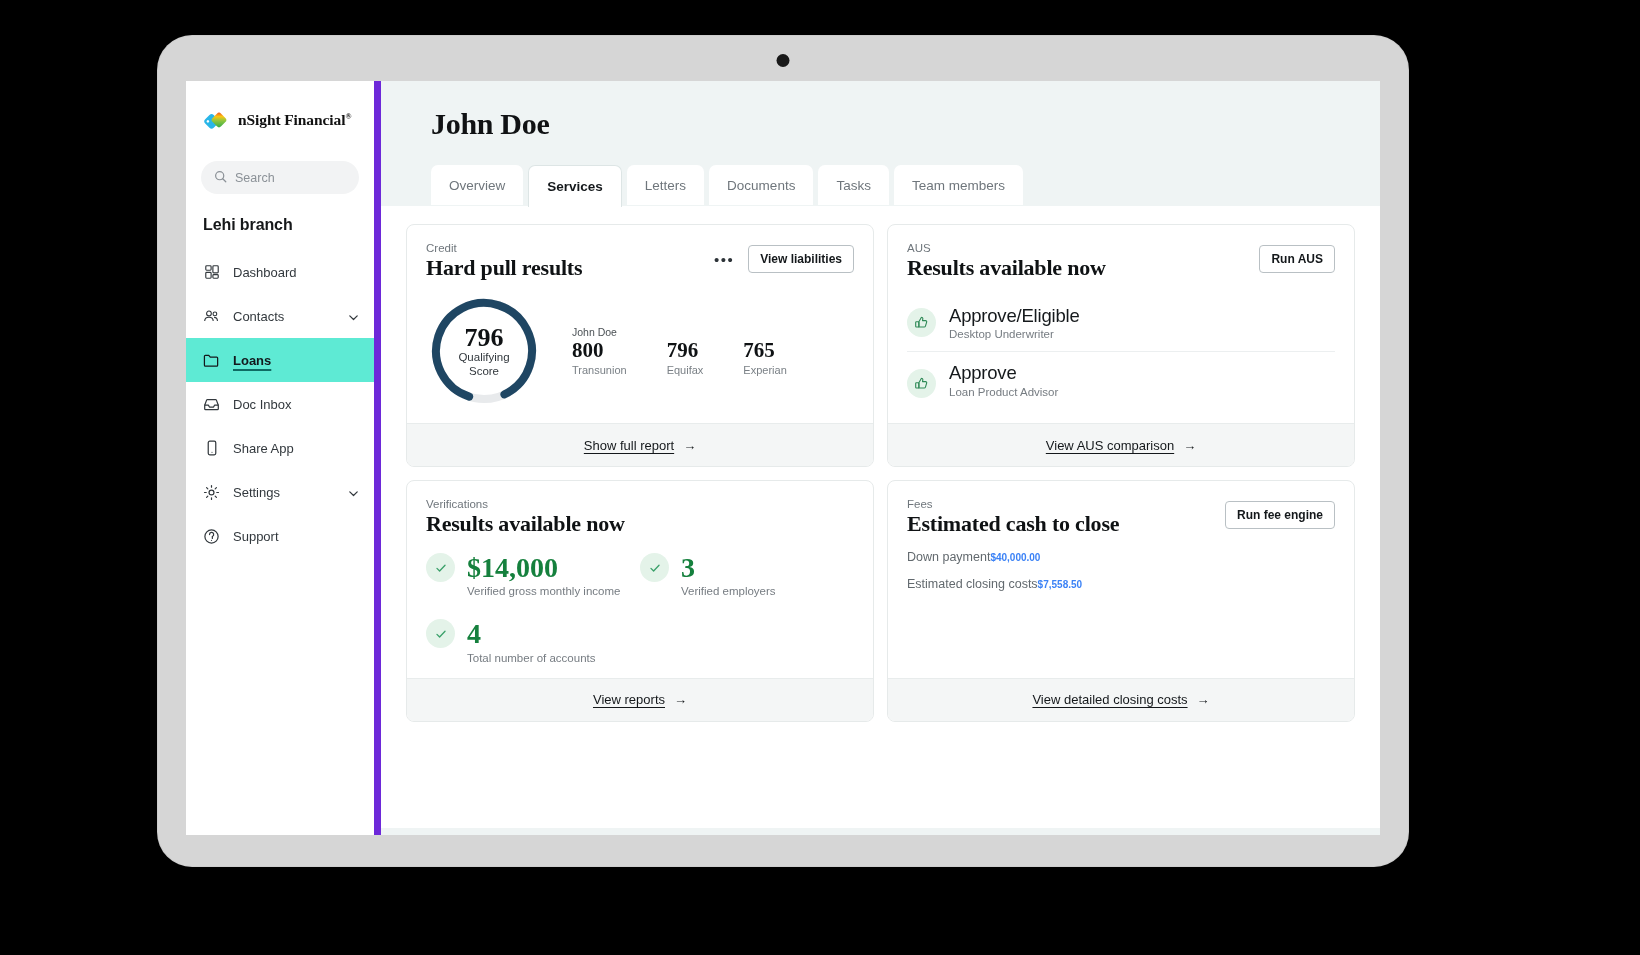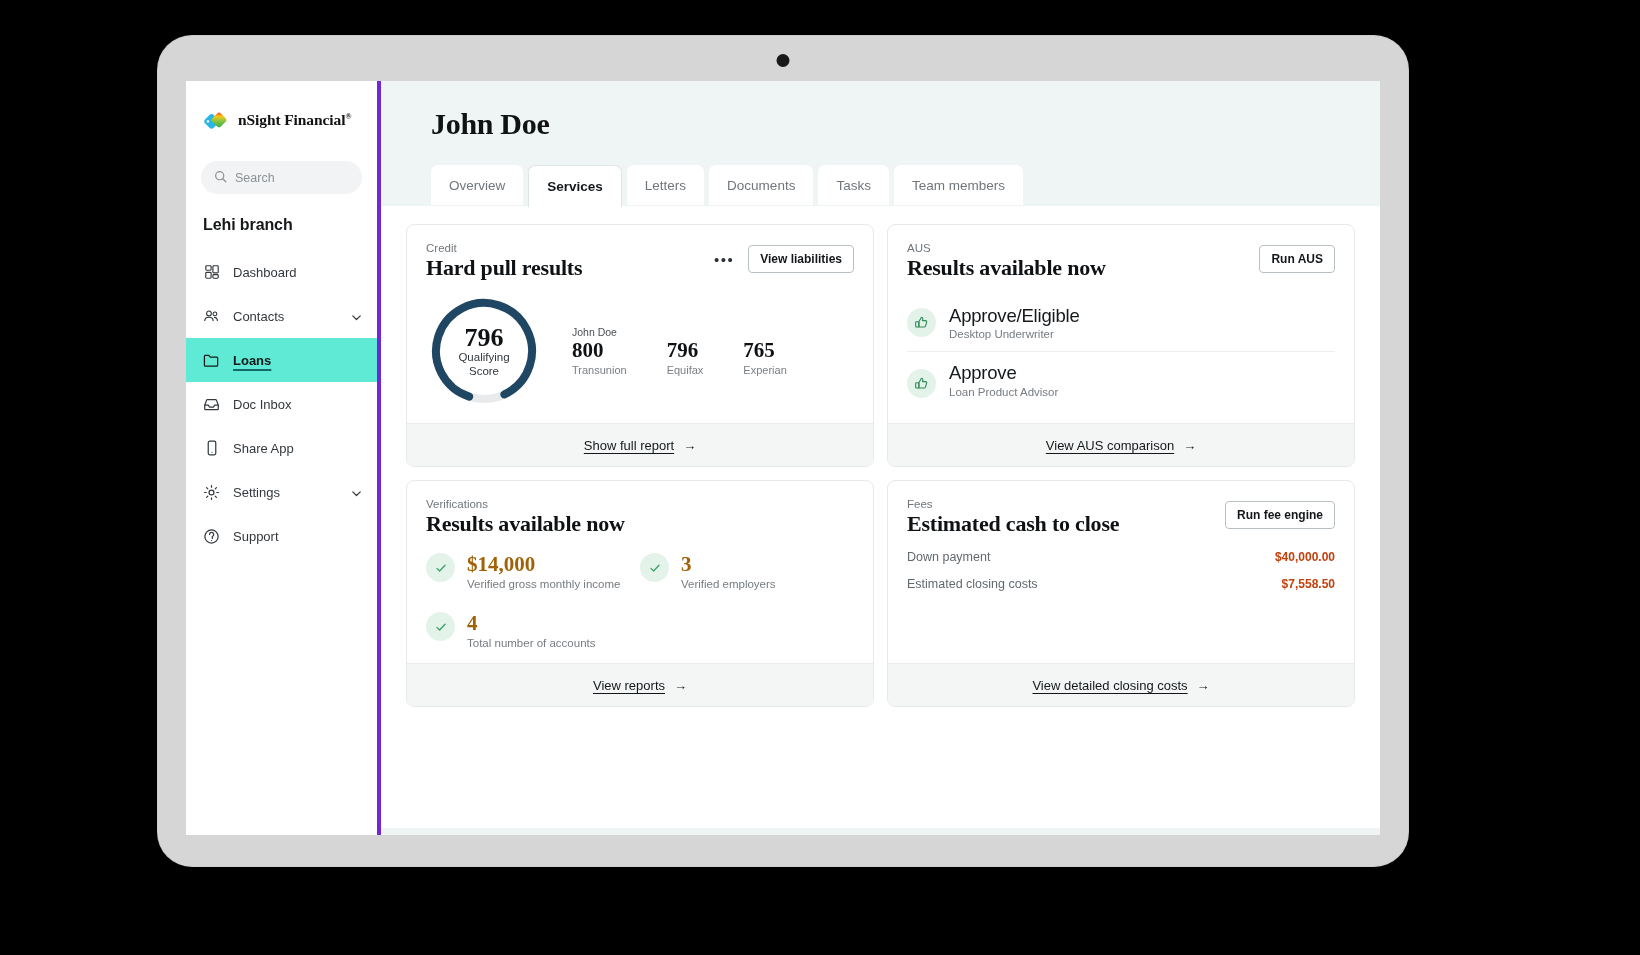--- a/index.html
+++ b/index.html
@@ -29,21 +29,21 @@
     width: 1194px; height: 754px;
     background: #ffffff;
     overflow: hidden;
     display: flex;
   }
 
   
   .sidebar {
     width: 195px; flex: 0 0 195px; height: 100%;
     background: #ffffff;
-    border-right: 4px solid #6d28d9;
+    border-right: 7px solid #6d28d9;
     padding-top: 22px;
     position: relative;
     z-index: 3;
   }
   .brand { display: flex; align-items: center; gap: 9px; padding: 0 0 0 17px; height: 34px; }
   .logo-wrap { position: relative; width: 26px; height: 24px; flex: 0 0 26px; }
   .logo-wrap svg { display:block; }
   .brand-name {
     font-family: "Liberation Serif", serif;
     font-weight: 700; font-size: 15.5px; color: #111; letter-spacing: -0.1px;
@@ -181,35 +181,35 @@
     font-family: "Liberation Sans", sans-serif;
     font-size: 18.5px; color: #15191c; letter-spacing: -0.2px; line-height: 1.15;
   }
   .aus-sub { font-size: 11.5px; color: #767c82; margin-top: 2px; }
 
   
   .ver-grid { display: grid; grid-template-columns: 1fr 1fr; row-gap: 22px; margin-top: 16px; }
   .ver-item { display: flex; align-items: flex-start; gap: 12px; }
   .ver-val {
     font-family: "Liberation Serif", serif;
-    font-size: 21px; font-weight: 700; color: #a16207; line-height: 1.05;
+    font-size: 28px; font-weight: 700; color: #15803d; line-height: 1.05;
   }
   .ver-lab { font-size: 11.5px; color: #767c82; margin-top: 3px; }
 
   
   .fees-big {
     font-family: "Liberation Serif", serif;
     font-size: 25px; font-weight: 700; color: #0f1214; margin-top: 26px;
   }
   .fee-row {
-    display: flex; justify-content: space-between; align-items: baseline;
+    display: flex; align-items: baseline;
     margin-top: 13px;
   }
   .fee-lab { font-size: 12.5px; color: #62696e; }
-  .fee-val { font-size: 12px; font-weight: 700; color: #c2410c; }
+  .fee-val { font-size: 10px; font-weight: 700; color: #3b82f6; }
 </style>
 </head>
 <body>
 
 <div class="stage">
   <div class="device">
     <div class="camera"></div>
     <div class="screen">
 
       <aside class="sidebar">

